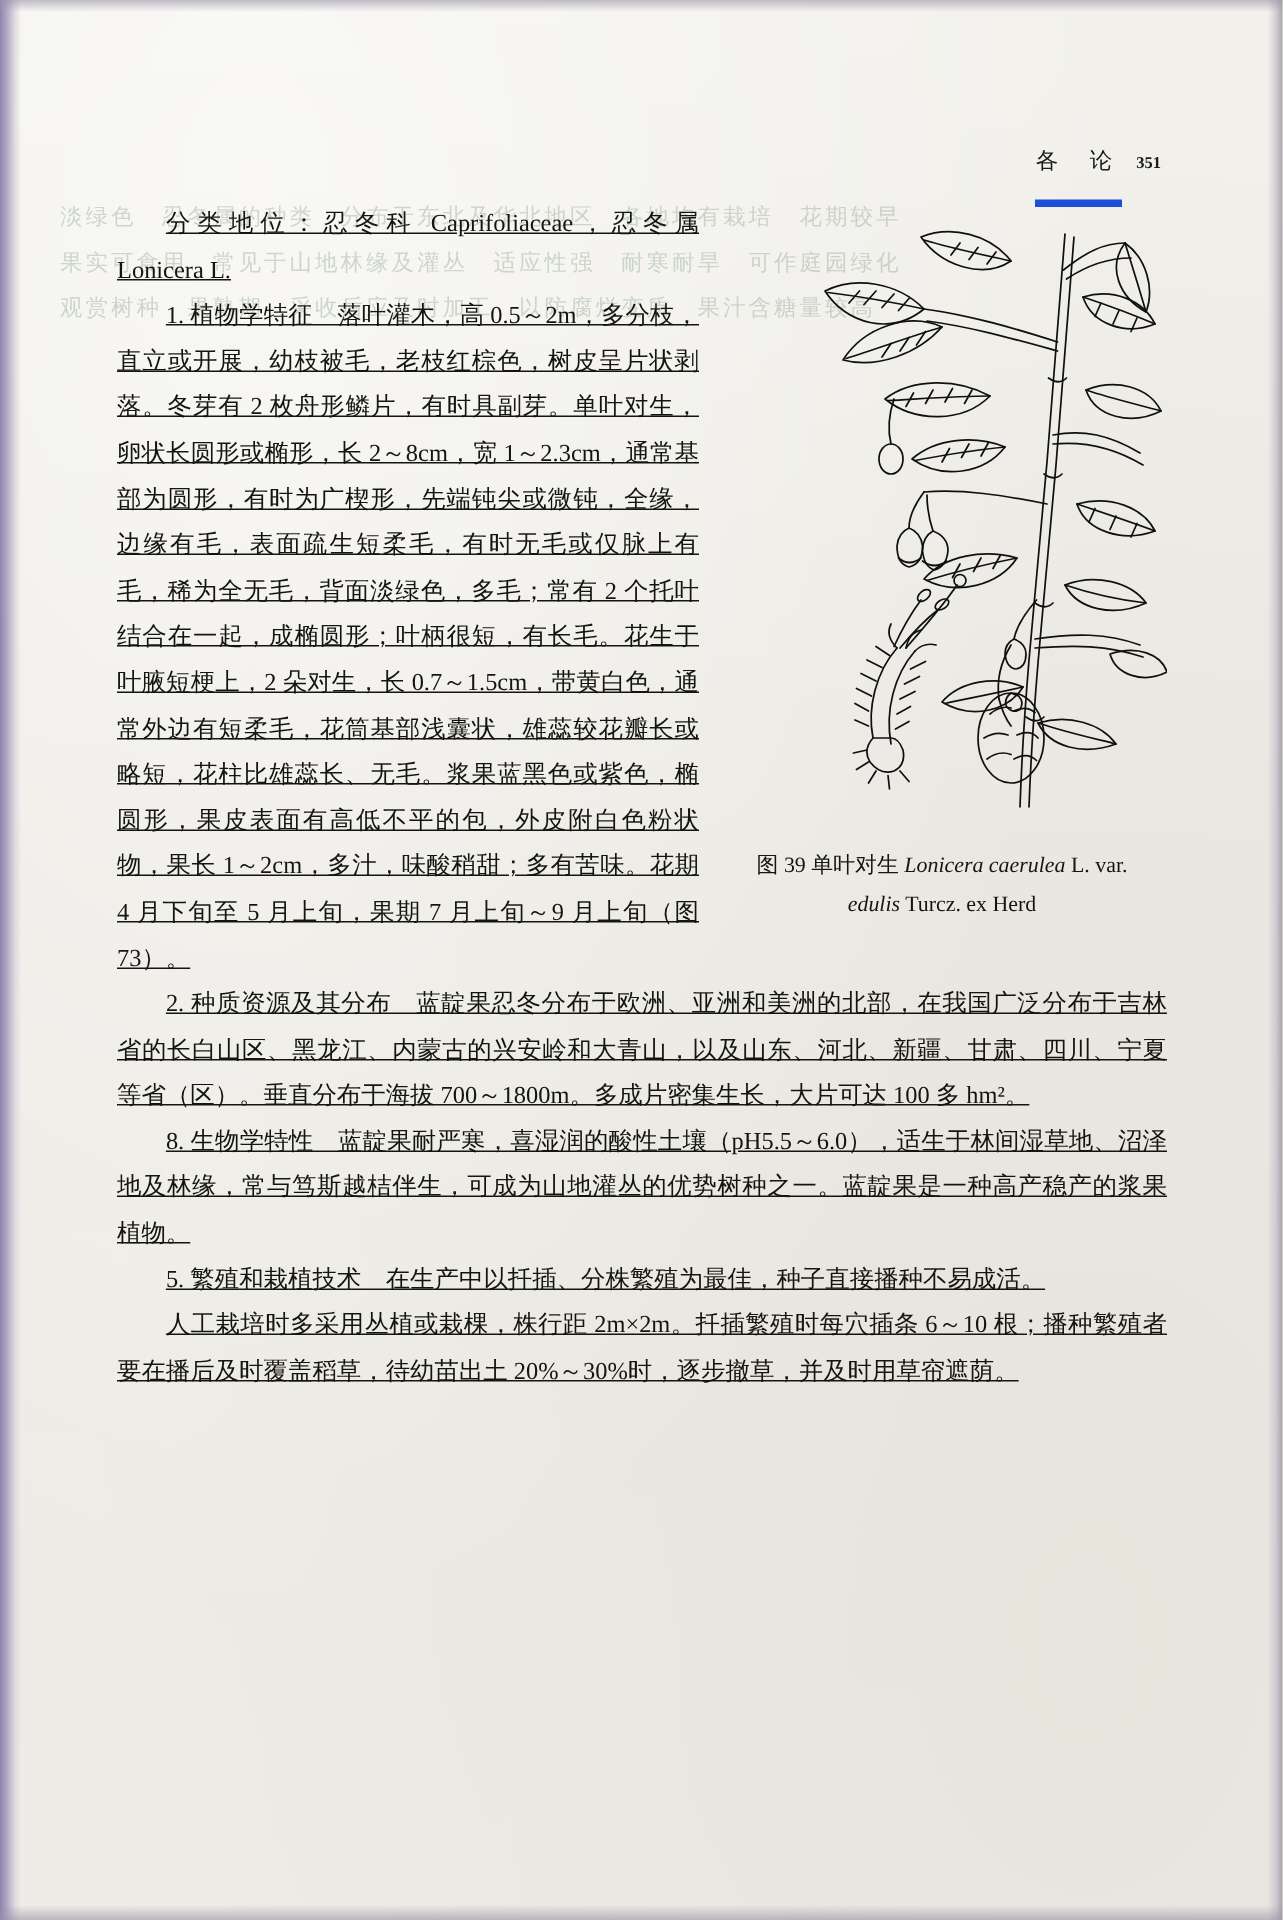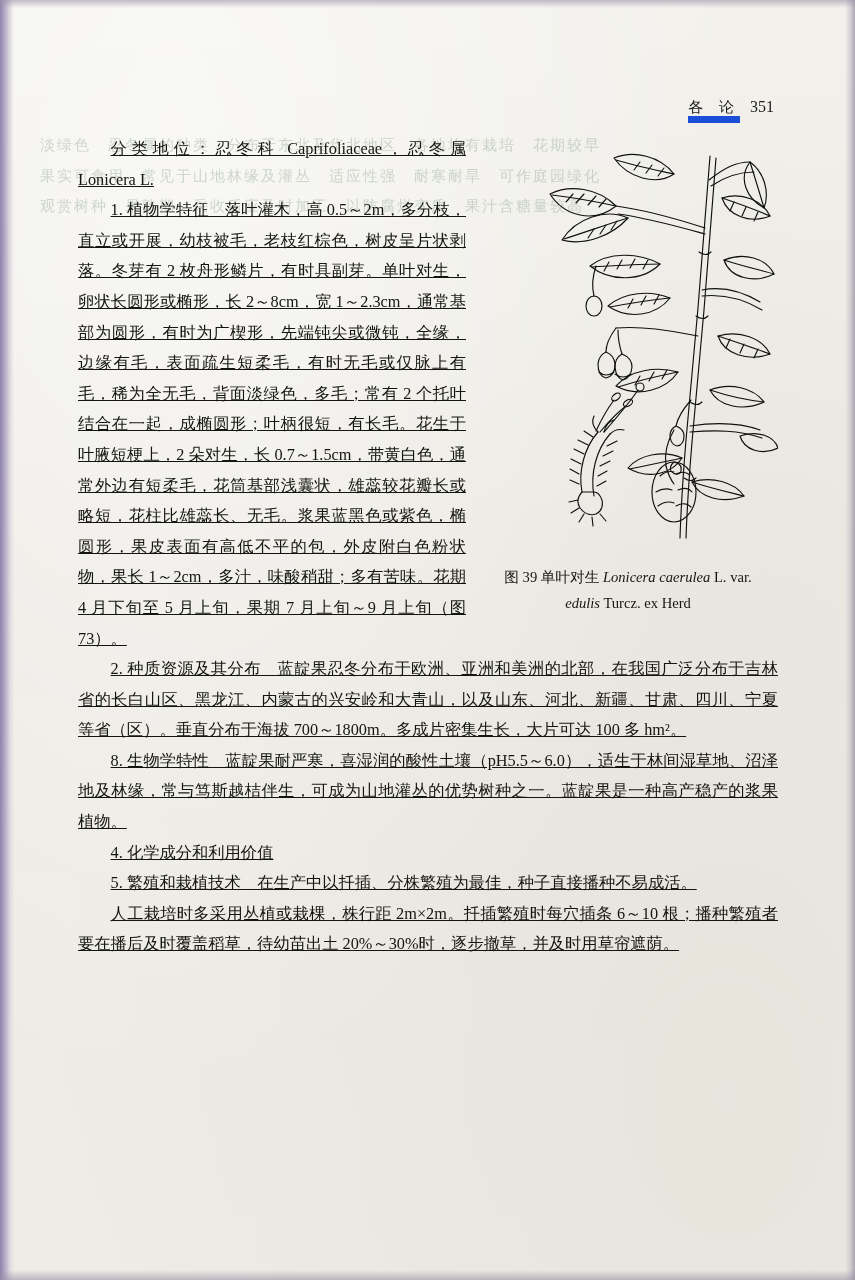--- a/index.html
+++ b/index.html
@@ -69,27 +69,29 @@
     position: absolute;
     right: 4px;
     top: 10px;
     font-size: 15px;
     color: #1b1b1b;
     letter-spacing: 1px;
     white-space: nowrap;
   }
   .running-head .rh-title {
     letter-spacing: 6px;
-    border-bottom: 7px solid #1d4ed8;
-    padding-bottom: 1px;
+    border-bottom: 5px solid #1d4ed8;
+    padding-bottom: 16px;
     margin-right: 10px;
+    font-family: Liberation Mono, monospace;
   }
   .running-head .rh-page {
-    font-size: 16px;
+    font-size: 11px;
     letter-spacing: 0;
+    font-weight: bold;
   }
 
   .body-text {
     position: absolute;
     top: 46px;
     left: 0;
     width: 700px;
     font-size: 16.3px;
     line-height: 30.6px;
     color: #15150f;
@@ -326,18 +328,17 @@
           <span>L. var.</span><br>
           <span class="it">edulis</span>
           <span>Turcz. ex Herd</span>
         </div>
       </div>
 
       <p class="indent2">分类地位：忍冬科 Caprifoliaceae，忍冬属 Lonicera L.</p>
       <p class="indent2">1. 植物学特征　落叶灌木，高 0.5～2m，多分枝，直立或开展，幼枝被毛，老枝红棕色，树皮呈片状剥落。冬芽有 2 枚舟形鳞片，有时具副芽。单叶对生，卵状长圆形或椭形，长 2～8cm，宽 1～2.3cm，通常基部为圆形，有时为广楔形，先端钝尖或微钝，全缘，边缘有毛，表面疏生短柔毛，有时无毛或仅脉上有毛，稀为全无毛，背面淡绿色，多毛；常有 2 个托叶结合在一起，成椭圆形；叶柄很短，有长毛。花生于叶腋短梗上，2 朵对生，长 0.7～1.5cm，带黄白色，通常外边有短柔毛，花筒基部浅囊状，雄蕊较花瓣长或略短，花柱比雄蕊长、无毛。浆果蓝黑色或紫色，椭圆形，果皮表面有高低不平的包，外皮附白色粉状物，果长 1～2cm，多汁，味酸稍甜；多有苦味。花期 4 月下旬至 5 月上旬，果期 7 月上旬～9 月上旬（图 73）。</p>
       <p class="indent2">2. 种质资源及其分布　蓝靛果忍冬分布于欧洲、亚洲和美洲的北部，在我国广泛分布于吉林省的长白山区、黑龙江、内蒙古的兴安岭和大青山，以及山东、河北、新疆、甘肃、四川、宁夏等省（区）。垂直分布于海拔 700～1800m。多成片密集生长，大片可达 100 多 hm²。</p>
       <p class="indent2">8. 生物学特性　蓝靛果耐严寒，喜湿润的酸性土壤（pH5.5～6.0），适生于林间湿草地、沼泽地及林缘，常与笃斯越桔伴生，可成为山地灌丛的优势树种之一。蓝靛果是一种高产稳产的浆果植物。</p>
-      <p class="indent2">4. 化学成分和利用价值</p>
       <p class="indent2">5. 繁殖和栽植技术　在生产中以扦插、分株繁殖为最佳，种子直接播种不易成活。</p>
       <p class="indent2">人工栽培时多采用丛植或栽棵，株行距 2m×2m。扦插繁殖时每穴插条 6～10 根；播种繁殖者要在播后及时覆盖稻草，待幼苗出土 20%～30%时，逐步撤草，并及时用草帘遮荫。</p>
     </div>
   </div>
 </div>
 
 </body></html>

